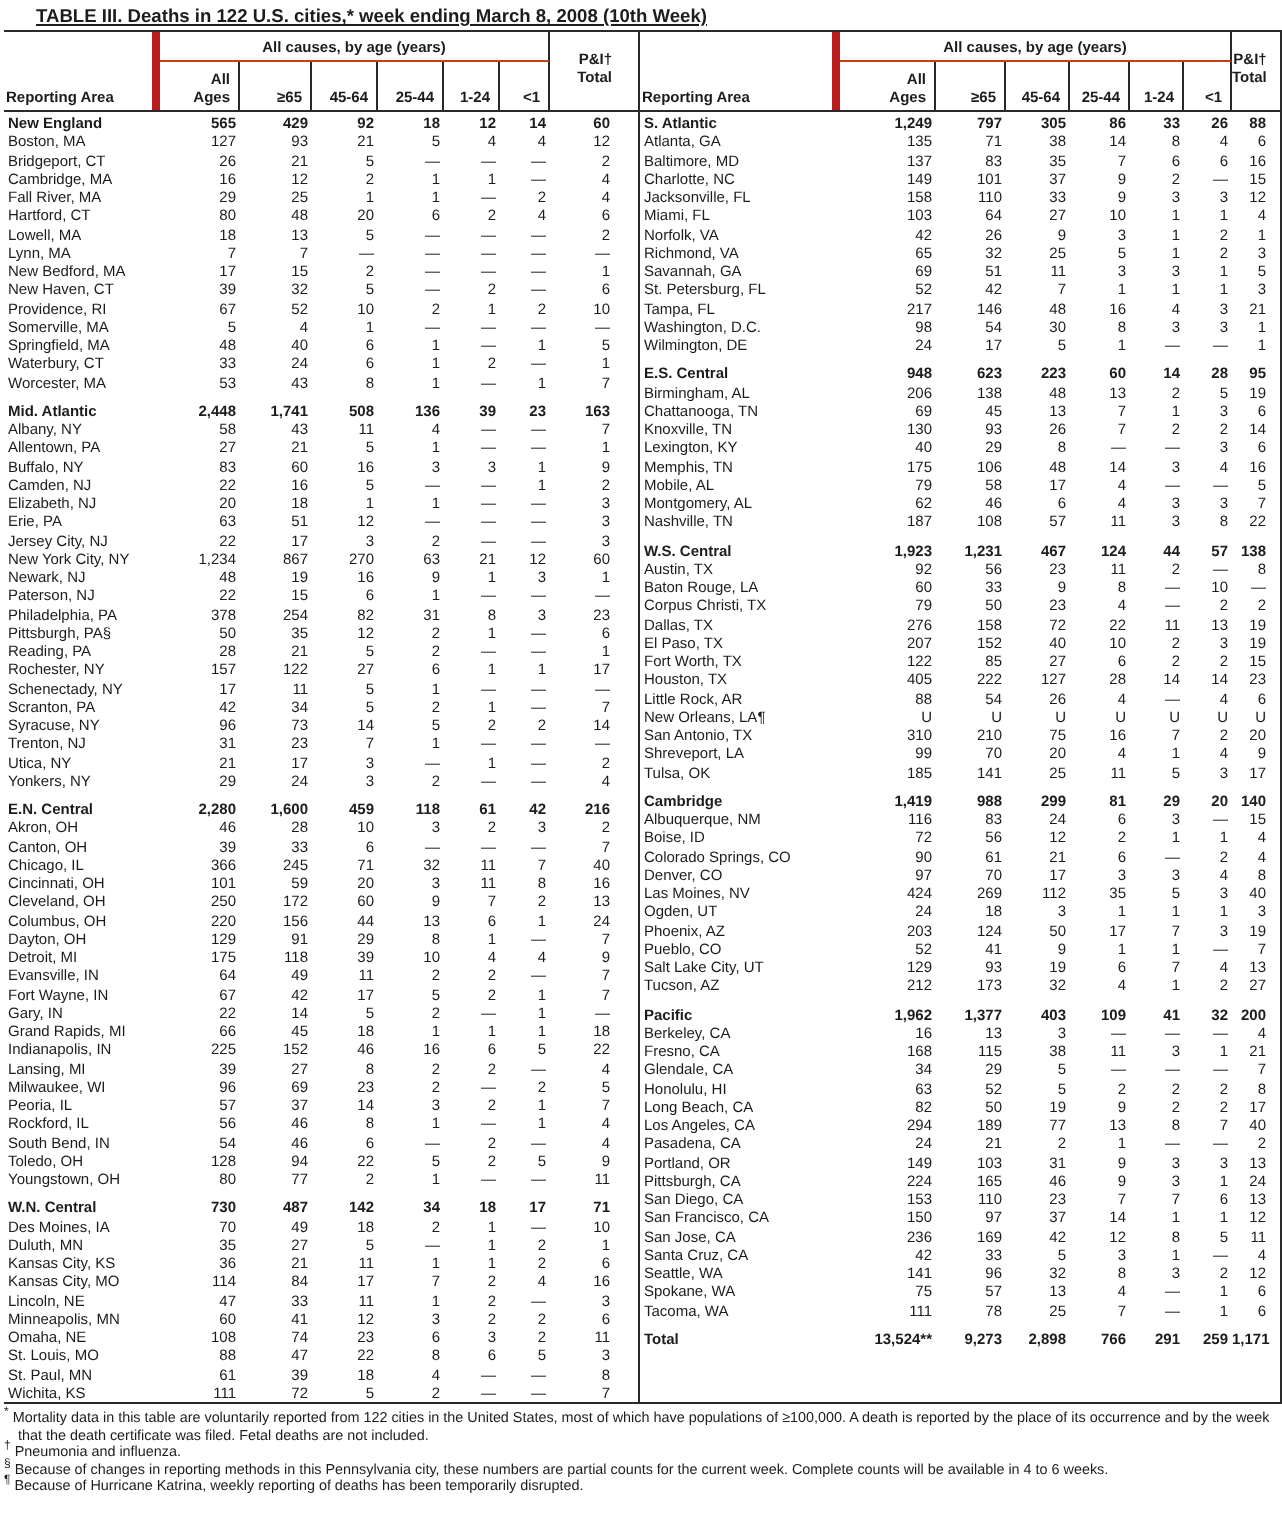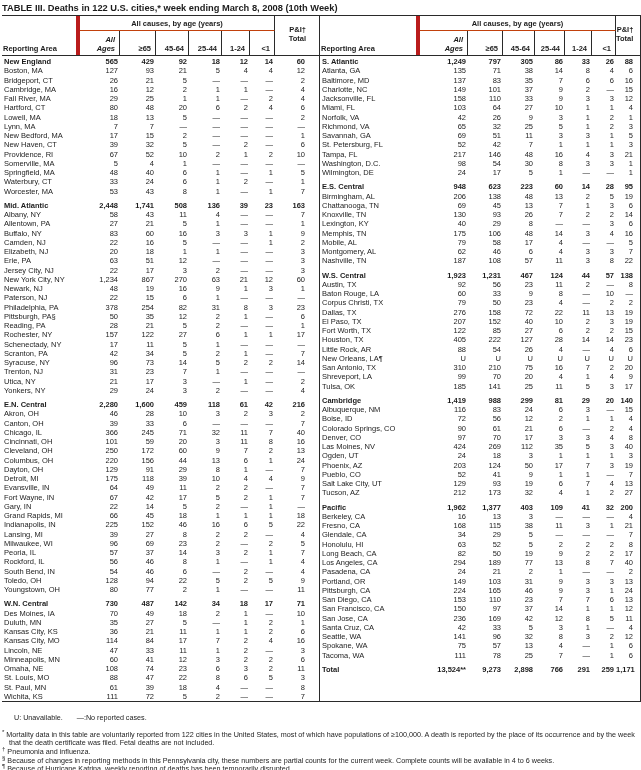--- a/index.html
+++ b/index.html
@@ -5,21 +5,22 @@
   html,body{margin:0;padding:0;background:#fff;}
   body{
     width:641px;height:770px;
     font-family:"Liberation Sans", sans-serif;
     color:#1c1c1c;
     -webkit-font-smoothing:antialiased;
   }
   .page{padding:2px 0 0 2px;}
   .title{
     font-size:9.3px;font-weight:bold;letter-spacing:0;
-    margin:1px 0 2px 0;
+    margin:1px 0 2px 16px;
+    text-decoration:underline;
   }
   .table{
     display:flex;align-items:stretch;
     border-top:1px solid #2a2a2a;
     border-bottom:1px solid #2a2a2a;
     width:639px;
   }
   .half{box-sizing:border-box;}
   .half-left{width:318px;border-right:1px solid #2a2a2a;}
   .half-right{width:321px;border-right:1px solid #2a2a2a;}
@@ -30,21 +31,21 @@
 
   
   .hdr{grid-template-rows:15px 24px;border-bottom:1px solid #2a2a2a;font-size:7.5px;}
   .h-area{grid-column:1;grid-row:1/3;border-right:4px solid #b91c1c;
     display:flex;align-items:flex-end;padding:0 2px 2px 1px;font-weight:bold;}
   .h-group{grid-column:2/8;grid-row:1;border-bottom:1px solid #c2410c;border-right:1px solid #2a2a2a;
     display:flex;align-items:center;justify-content:center;font-weight:bold;}
   .h-col{grid-row:2;border-right:1px solid #2a2a2a;font-weight:bold;
     display:flex;align-items:flex-end;justify-content:flex-end;
     padding:0 4px 2px 0;text-align:right;white-space:pre-line;line-height:8.4px;}
-  .h-c1{grid-column:2;font-style:italic;} .h-c2{grid-column:3;} .h-c3{grid-column:4;}
+  .h-c1{grid-column:2;} .h-c2{grid-column:3;} .h-c3{grid-column:4;}
   .h-c4{grid-column:5;} .h-c5{grid-column:6;} .h-c6{grid-column:7;}
   .h-pi{grid-column:8;grid-row:1/3;display:flex;flex-direction:column;
     align-items:flex-end;justify-content:center;font-weight:bold;line-height:8.4px;}
   .half-left  .h-pi{padding:0 13px 2px 0;}
   .half-right .h-pi{padding:0 7px 2px 0;}
 
   
   .body{padding-top:1px;}
   .section{margin-top:5px;}
   .section:first-child{margin-top:0;}
@@ -1448,23 +1449,20 @@
               <div class="cell num">259</div>
               <div class="cell num">1,171</div>
             </div>
           </div>
         </div>
     </div>
 
   </div>
 
   <div class="footnotes">
-    <div class="legend">
-      <span>U: Unavailable.</span><span class="dash-part">—:No reported cases.</span>
-    </div>
     <div id="fn-list">
         <div class="fn"><sup>*</sup> Mortality data in this table are voluntarily reported from 122 cities in the United States, most of which have populations of ≥100,000. A death is reported by the place of its occurrence and by the week that the death certificate was filed. Fetal deaths are not included.</div>
         <div class="fn"><sup>†</sup> Pneumonia and influenza.</div>
         <div class="fn"><sup>§</sup> Because of changes in reporting methods in this Pennsylvania city, these numbers are partial counts for the current week. Complete counts will be available in 4 to 6 weeks.</div>
         <div class="fn"><sup>¶</sup> Because of Hurricane Katrina, weekly reporting of deaths has been temporarily disrupted.</div>
       </div>
   </div>
 
 </div>
 

